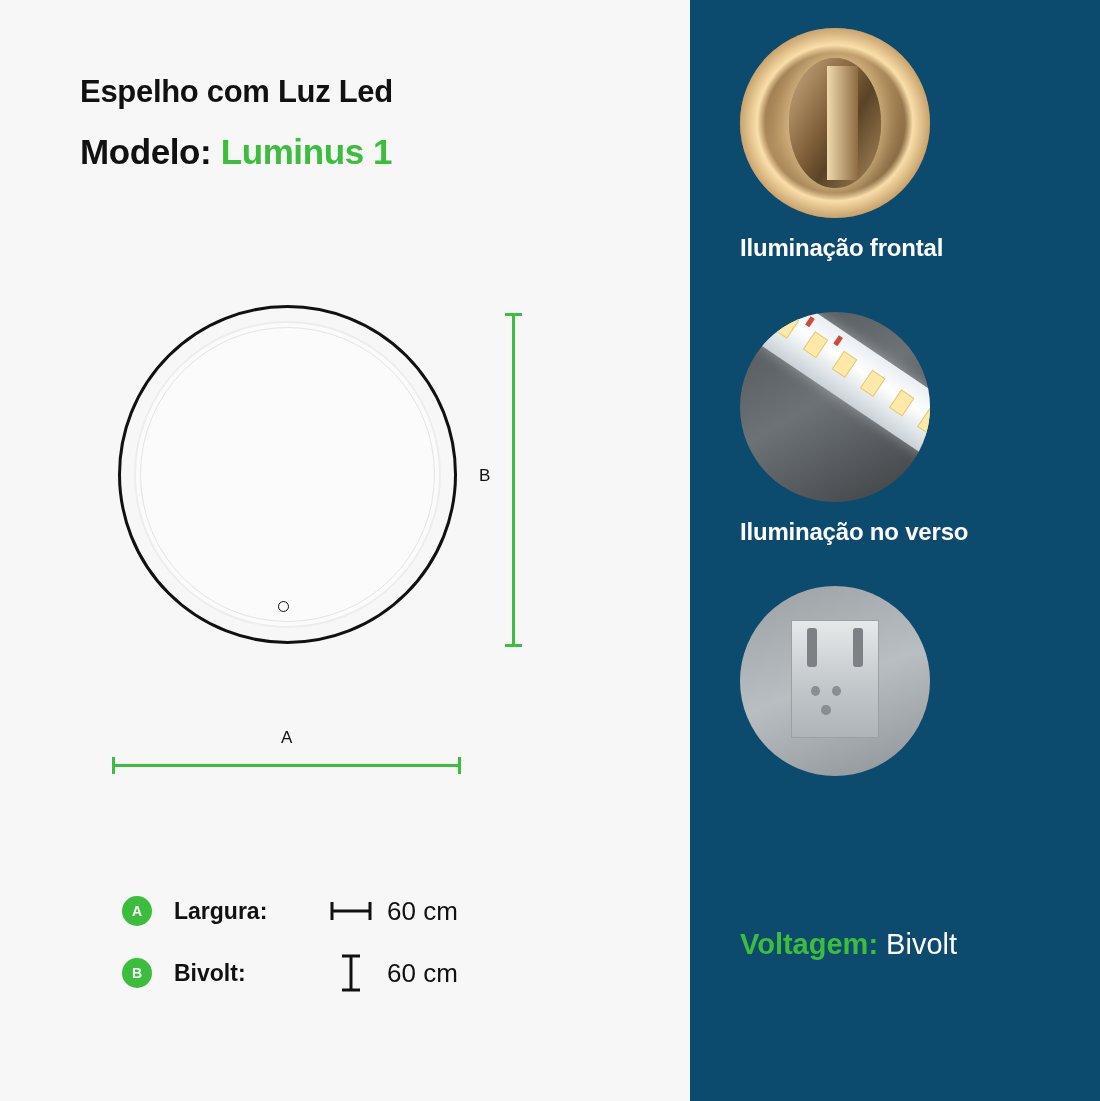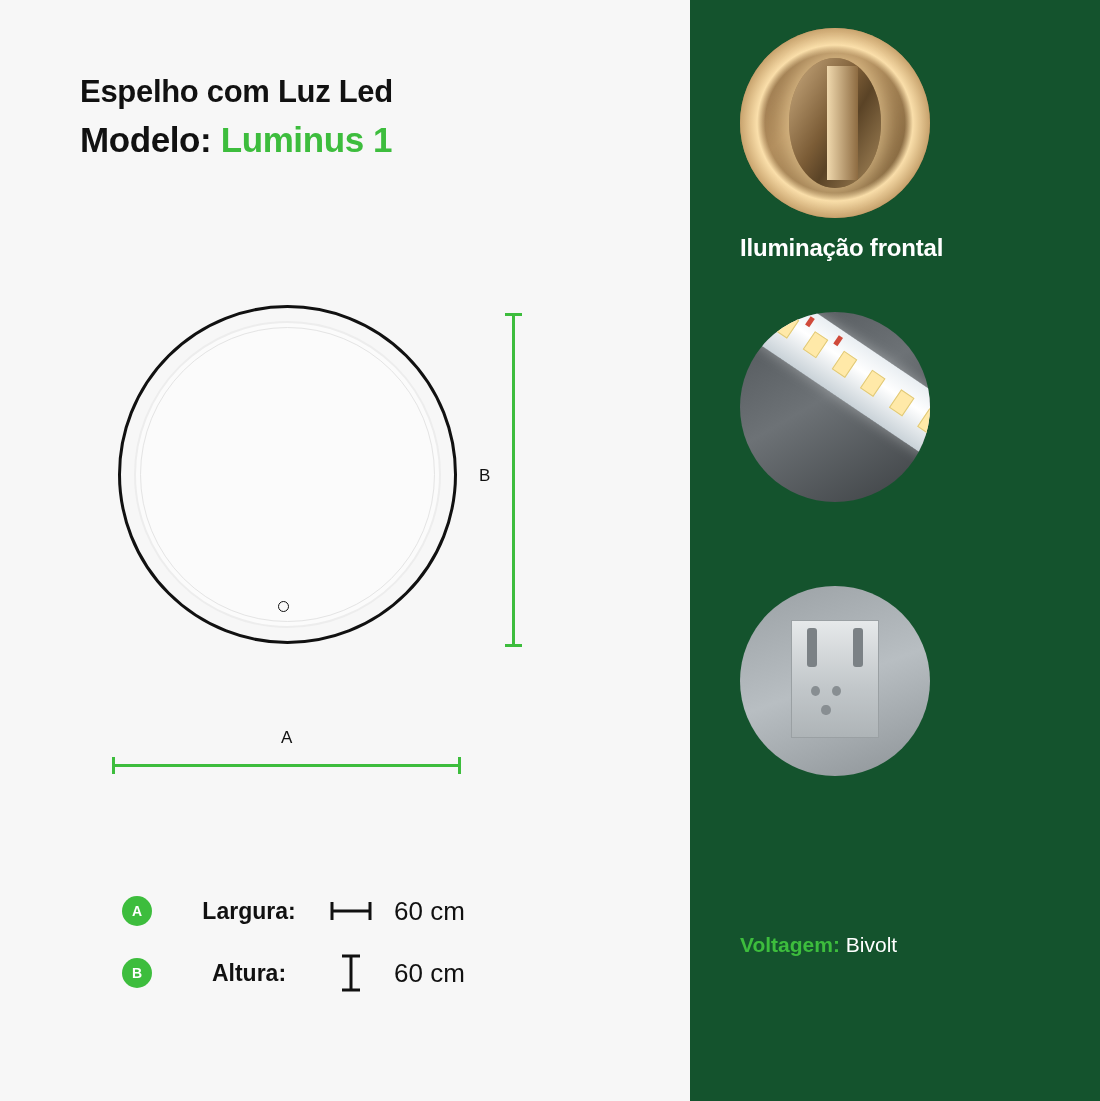--- a/index.html
+++ b/index.html
@@ -42,21 +42,21 @@
     color: #111111;
     letter-spacing: -0.3px;
     line-height: 40px;
   }
   .title-model {
     font-size: 35px;
     font-weight: bold;
     color: #111111;
     letter-spacing: -0.4px;
     line-height: 48px;
-    margin-top: 4px;
+    margin-top: 16px;
   }
   .title-model .model-name {
     color: #3dbd3d;
   }
 
   
   .mirror-wrap {
     position: absolute;
     left: 118px;
     top: 305px;
@@ -194,41 +194,40 @@
     justify-content: center;
     flex: none;
   }
   .spec-label {
     margin-left: 22px;
     font-size: 23px;
     font-weight: bold;
     color: #111111;
     width: 150px;
     flex: none;
-    text-align: center;
   }
   .spec-icon {
     width: 54px;
     flex: none;
     display: flex;
     align-items: center;
     justify-content: center;
   }
   .spec-value {
-    margin-left: 16px;
+    margin-left: 9px;
     font-size: 26px;
     color: #111111;
   }
 
   
   .right {
     position: relative;
     width: 410px;
     height: 1101px;
-    background: #14532d;
+    background: #0c4a6e;
     box-sizing: border-box;
   }
   .feature {
     position: absolute;
     left: 0;
     width: 410px;
   }
   .feature .circle {
     position: relative;
     width: 190px;
@@ -350,21 +349,21 @@
   .img-bracket .hole.h3 { left: 34%; top: 72%; }
 
   
   .right-specs {
     position: absolute;
     left: 50px;
     top: 922px;
     width: 350px;
   }
   .right-spec-line {
-    font-size: 21px;
+    font-size: 29px;
     line-height: 45px;
     color: #ffffff;
     font-weight: bold;
   }
   .right-spec-line .key {
     color: #3dbd3d;
   }
   .right-spec-line .val {
     color: #ffffff;
     font-weight: normal;
@@ -416,21 +415,21 @@
             <line x1="5" y1="4" x2="5" y2="22" stroke="#111" stroke-width="3"></line>
             <line x1="43" y1="4" x2="43" y2="22" stroke="#111" stroke-width="3"></line>
             <line x1="5" y1="13" x2="43" y2="13" stroke="#111" stroke-width="3"></line>
           </svg>
         </div>
         <div class="spec-value">60 cm</div>
       </div>
 
       <div class="spec-row">
         <div class="spec-badge">B</div>
-        <div class="spec-label">Altura:</div>
+        <div class="spec-label">Bivolt:</div>
         <div class="spec-icon">
           <svg width="30" height="44" viewBox="0 0 30 44">
             <line x1="6" y1="5" x2="24" y2="5" stroke="#111" stroke-width="3"></line>
             <line x1="6" y1="39" x2="24" y2="39" stroke="#111" stroke-width="3"></line>
             <line x1="15" y1="5" x2="15" y2="39" stroke="#111" stroke-width="3"></line>
           </svg>
         </div>
         <div class="spec-value">60 cm</div>
       </div>
 
@@ -458,20 +457,21 @@
             <div class="dot" style="left:34%"></div>
             <div class="dot" style="left:48%"></div>
             <div class="dot" style="left:62%"></div>
             <div class="dot" style="left:76%"></div>
             <div class="dot" style="left:90%"></div>
             <div class="wire" style="left:29%"></div>
             <div class="wire" style="left:43%"></div>
           </div>
         </div>
       </div>
+      <div class="caption">Iluminação no verso</div>
     </div>
 
     <div class="feature" style="top:586px;">
       <div class="circle">
         <div class="img-bracket">
           <div class="plate">
             <div class="slot l"></div>
             <div class="slot r"></div>
             <div class="hole h1"></div>
             <div class="hole h2"></div>

